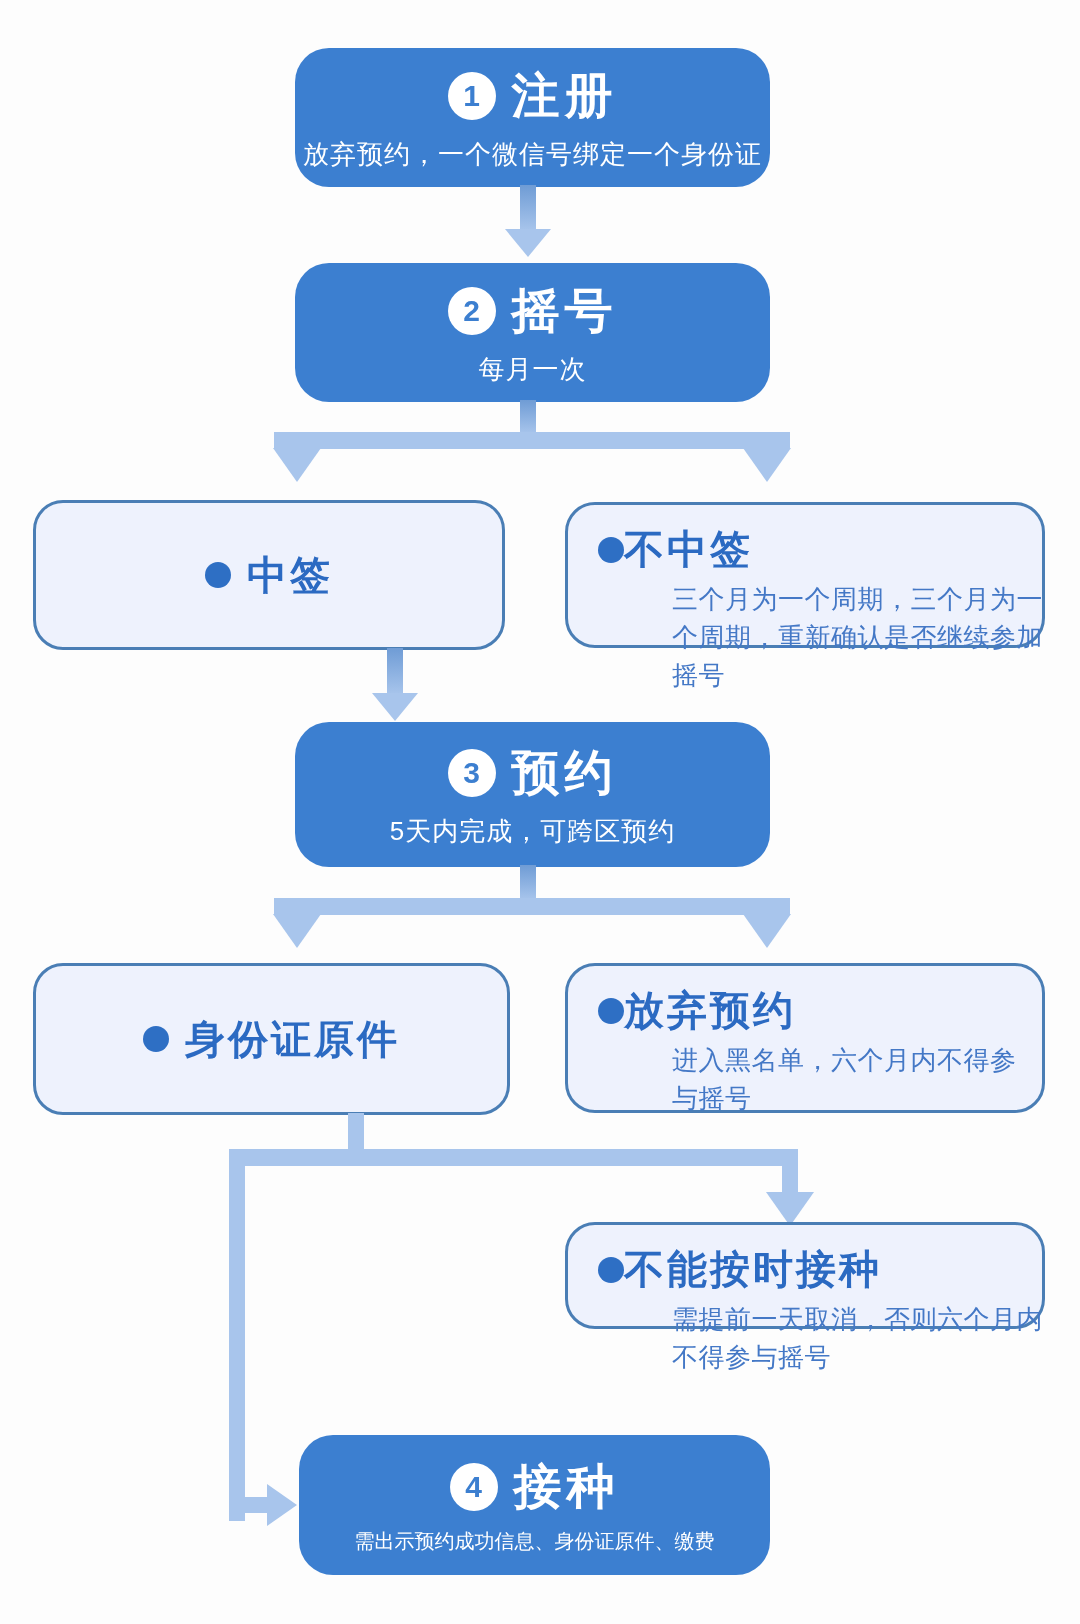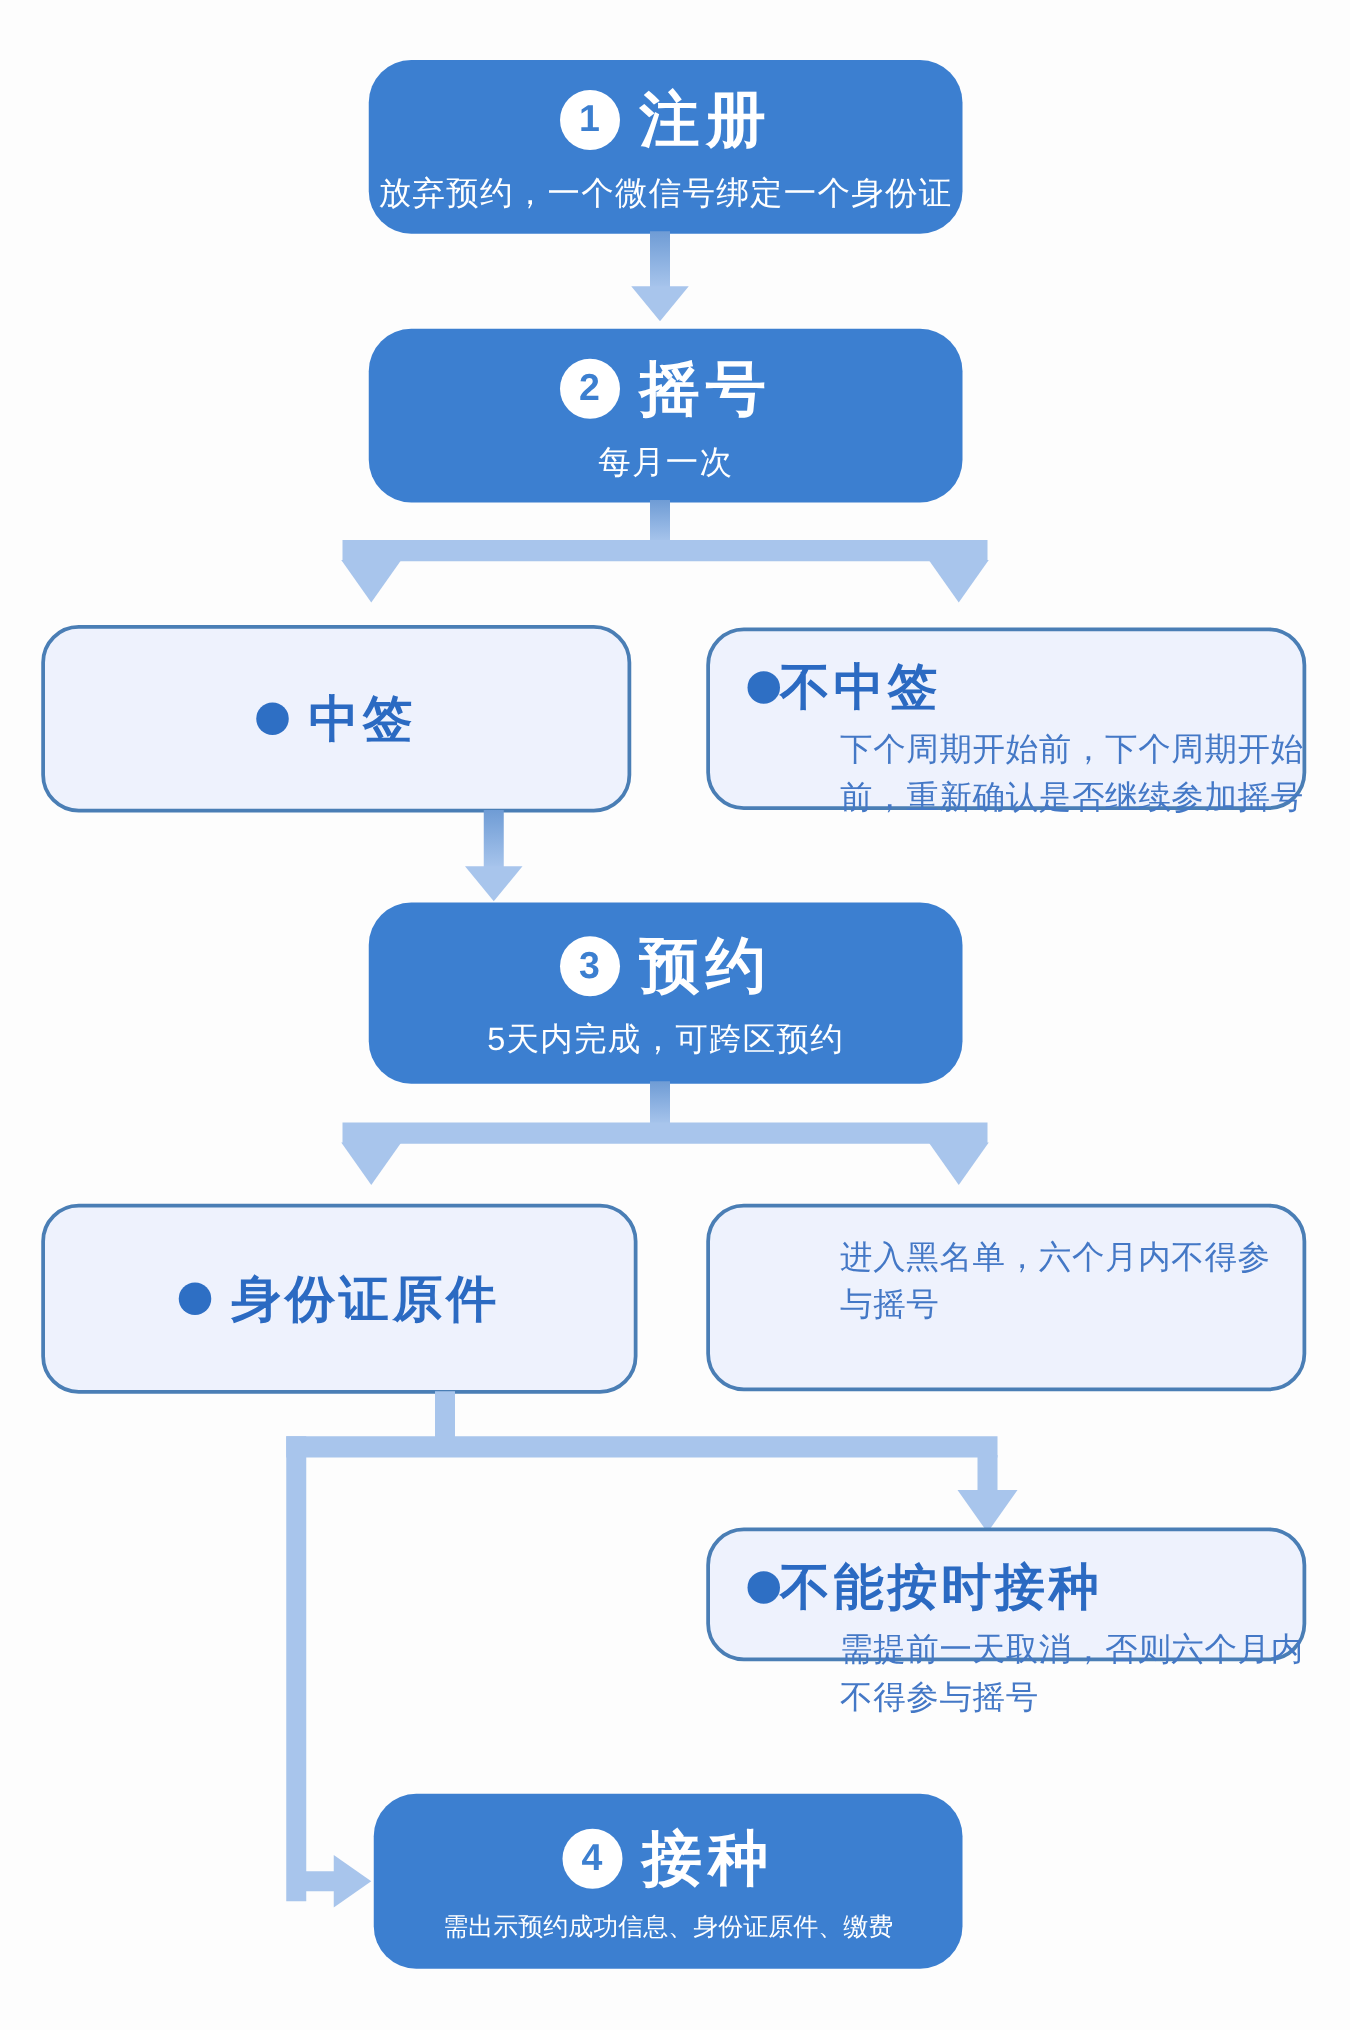--- a/index.html
+++ b/index.html
@@ -86,21 +86,21 @@
   <div class="outcome center" style="left:33px; top:500px; width:472px; height:150px;">
     <span class="bullet"></span>
     <span class="ob-title">中签</span>
   </div>
 
   <div class="outcome detail" style="left:565px; top:502px; width:480px; height:146px;">
     <div class="ob-title-row">
       <span class="bullet"></span>
       <span class="ob-title">不中签</span>
     </div>
-    <div class="ob-sub" style="width:396px;">下个周期开始前，下个周期开始前，重新确认是否继续参加摇号</div>
+    <div class="ob-sub" style="width:396px;">三个月为一个周期，三个月为一个周期，重新确认是否继续参加摇号</div>
   </div>
 
   <div class="conn grad" style="left:387px; top:648px; width:16px; height:47px;"></div>
   <div class="head-down short" style="left:372px; top:693px;"></div>
 
   <div class="step" style="left:295px; top:722px; width:475px; height:145px;">
     <div class="step-title-row">
       <span class="num-circle">3</span>
       <span class="step-title">预约</span>
     </div>
@@ -111,20 +111,24 @@
   <div class="conn" style="left:274px; top:898px; width:516px; height:17px;"></div>
   <div class="head-down" style="left:273px; top:914px;"></div>
   <div class="head-down" style="left:743px; top:914px;"></div>
 
   <div class="outcome center" style="left:33px; top:963px; width:477px; height:152px;">
     <span class="bullet"></span>
     <span class="ob-title">身份证原件</span>
   </div>
 
   <div class="outcome detail" style="left:565px; top:963px; width:480px; height:150px;">
+    <div class="ob-title-row">
+      <span class="bullet"></span>
+      <span class="ob-title">放弃预约</span>
+    </div>
     <div class="ob-sub" style="width:370px;">进入黑名单，六个月内不得参与摇号</div>
   </div>
 
   <div class="conn" style="left:348px; top:1113px; width:16px; height:40px;"></div>
   <div class="conn" style="left:229px; top:1149px; width:569px; height:17px;"></div>
   <div class="conn" style="left:782px; top:1164px; width:16px; height:30px;"></div>
   <div class="head-down" style="left:766px; top:1192px;"></div>
   <div class="conn" style="left:229px; top:1149px; width:16px; height:372px;"></div>
   <div class="conn" style="left:237px; top:1497px; width:33px; height:16px;"></div>
   <div class="head-right" style="left:267px; top:1484px;"></div>

